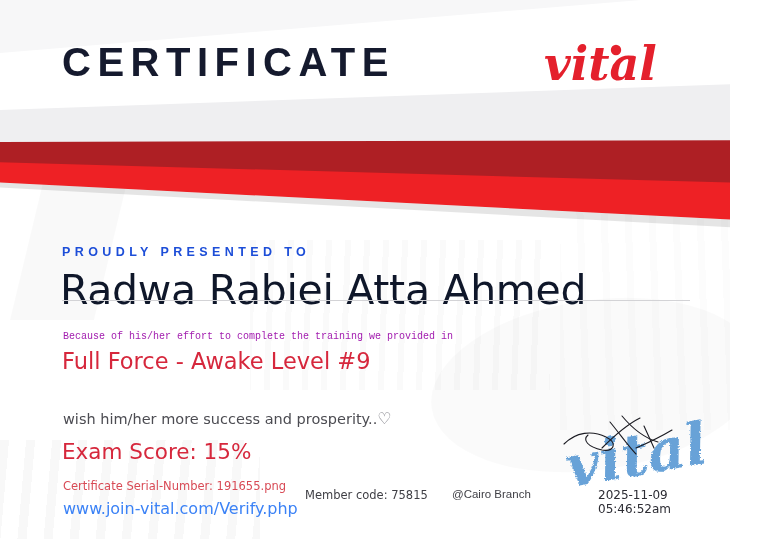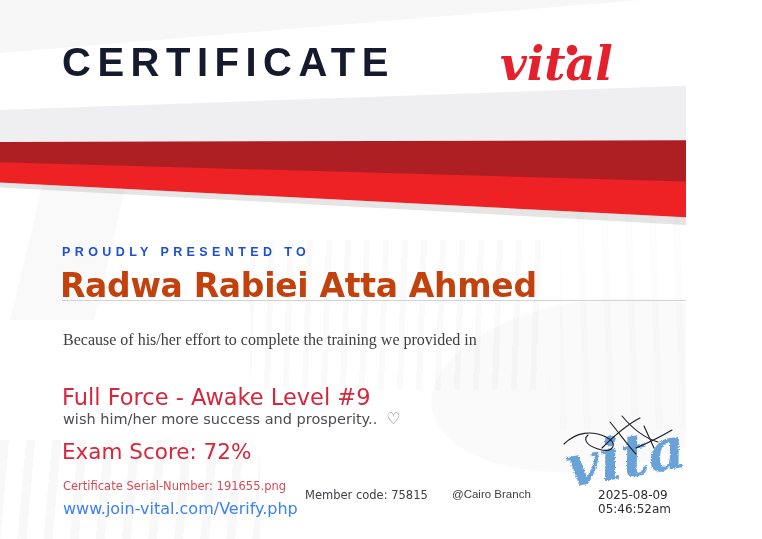--- a/index.html
+++ b/index.html
@@ -9,20 +9,21 @@
   }
   body {
     font-family: "Liberation Sans", sans-serif;
   }
   .certificate {
     position: relative;
     width: 686px;
     height: 539px;
     overflow: hidden;
     background: #ffffff;
+    padding-left: 44px;
   }
 
   
   .bg-base {
     position: absolute;
     inset: 0;
     background: #f7f7f8;
   }
   .bg-wedge {
     position: absolute;
@@ -135,58 +136,58 @@
     position: absolute;
     left: 62px; top: 245px;
     font-size: 12.5px;
     font-weight: 700;
     letter-spacing: 4.4px;
     color: #1d4ed8;
   }
   .recipient {
     position: absolute;
     left: 60px; top: 266px;
-    font-size: 33px;
-    font-weight: 700;
-    color: #c2410c;
+    font-size: 41px;
+    font-weight: 400;
+    color: #0f172a;
     letter-spacing: -0.3px;
     font-family: "DejaVu Sans", sans-serif;
     white-space: nowrap;
   }
   .rule {
     position: absolute;
     left: 62px; top: 300px;
     width: 628px; height: 1px;
     background: #d3d3d6;
   }
   .reason {
     position: absolute;
     left: 63px; top: 331px;
-    font-size: 16px;
-    color: #404040;
-    font-family: Liberation Serif, serif;
+    font-size: 10px;
+    color: #a21caf;
+    font-family: Liberation Mono, monospace;
   }
   .course {
     position: absolute;
-    left: 62px; top: 384px;
+    left: 62px; top: 348px;
     font-size: 22.5px;
     color: #d6273c;
     font-family: "DejaVu Sans", sans-serif;
     white-space: nowrap;
     text-align: right;
   }
   .wish-row {
     position: absolute;
     left: 63px; top: 411px;
     font-size: 14.5px;
     color: #4c4c52;
     font-family: "DejaVu Sans", sans-serif;
     display: flex;
     align-items: center;
-    gap: 9px;
+    gap: 0;
   }
   .heart {
     font-size: 16px;
     color: #7c7c84;
     line-height: 1;
   }
   .score {
     position: absolute;
     left: 62px; top: 439px;
     font-size: 21.5px;
@@ -271,21 +272,21 @@
   <div class="recipient">Radwa Rabiei Atta Ahmed</div>
   <div class="rule"></div>
   <div class="reason">Because of his/her effort to complete the training we provided in</div>
   <div class="course">Full Force - Awake Level #9</div>
 
   <div class="wish-row">
     <span>wish him/her more success and prosperity..</span>
     <span class="heart">♡</span>
   </div>
 
-  <div class="score">Exam Score: 72%</div>
+  <div class="score">Exam Score: 15%</div>
 
   <div class="stamp">
     <svg viewBox="0 0 170 86" width="170" height="86" aria-hidden="true">
       <defs>
         <filter id="grain" x="-20%" y="-20%" width="140%" height="140%">
           <feTurbulence type="fractalNoise" baseFrequency="0.75" numOctaves="3" result="n"></feTurbulence>
           <feDisplacementMap in="SourceGraphic" in2="n" scale="3.2" xChannelSelector="R" yChannelSelector="G"></feDisplacementMap>
         </filter>
       </defs>
       <g filter="url(#grain)" opacity="0.92">
@@ -300,15 +301,15 @@
         <path d="M78 44 C92 38, 104 32, 114 26"></path>
         <path d="M86 22 L96 44"></path>
       </g>
     </svg>
   </div>
 
   <div class="serial">Certificate Serial-Number: 191655.png</div>
   <div class="verify-url">www.join-vital.com/Verify.php</div>
   <div class="member-code">Member code: 75815</div>
   <div class="branch">@Cairo Branch</div>
-  <div class="timestamp">2025-08-09 05:46:52am</div>
+  <div class="timestamp">2025-11-09 05:46:52am</div>
 
 </div>
 
 </body></html>

